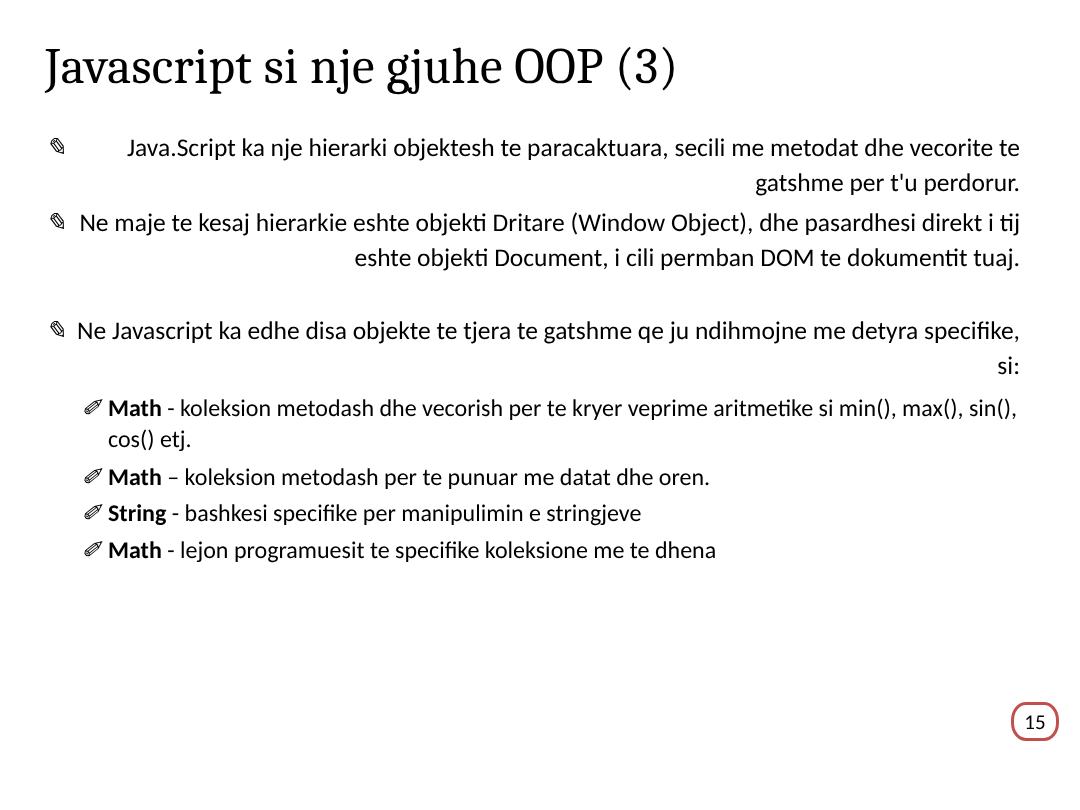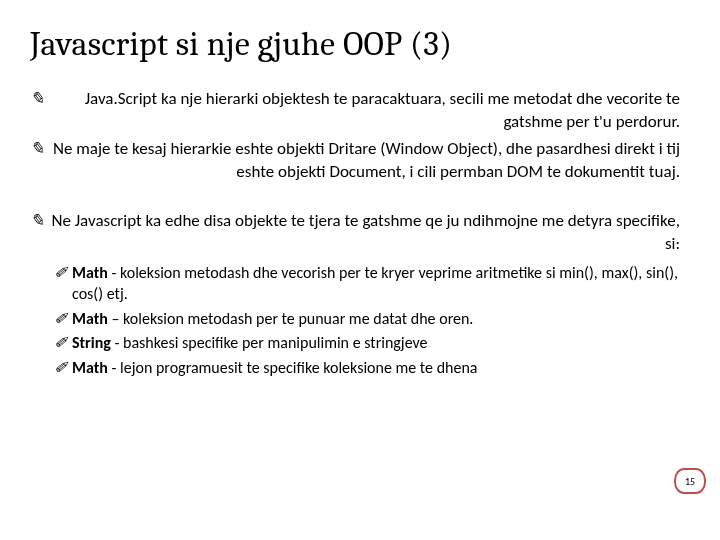--- a/index.html
+++ b/index.html
@@ -21,21 +21,21 @@
     right: 14px;
     bottom: 46px;
     width: 32px;
     height: 26px;
     border: 2px solid #c0504d;
     border-radius: 10px / 12px;
     display: flex;
     align-items: center;
     justify-content: center;
     font-family: Calibri, sans-serif;
-    font-size: 10px;
+    font-size: 14px;
     color: #000;
     background: #fff;
   }
 </style>
 </head>
 <body>
 
 <div class="slide">
   <h1 class="title">Javascript si nje gjuhe OOP (3)</h1>
 

